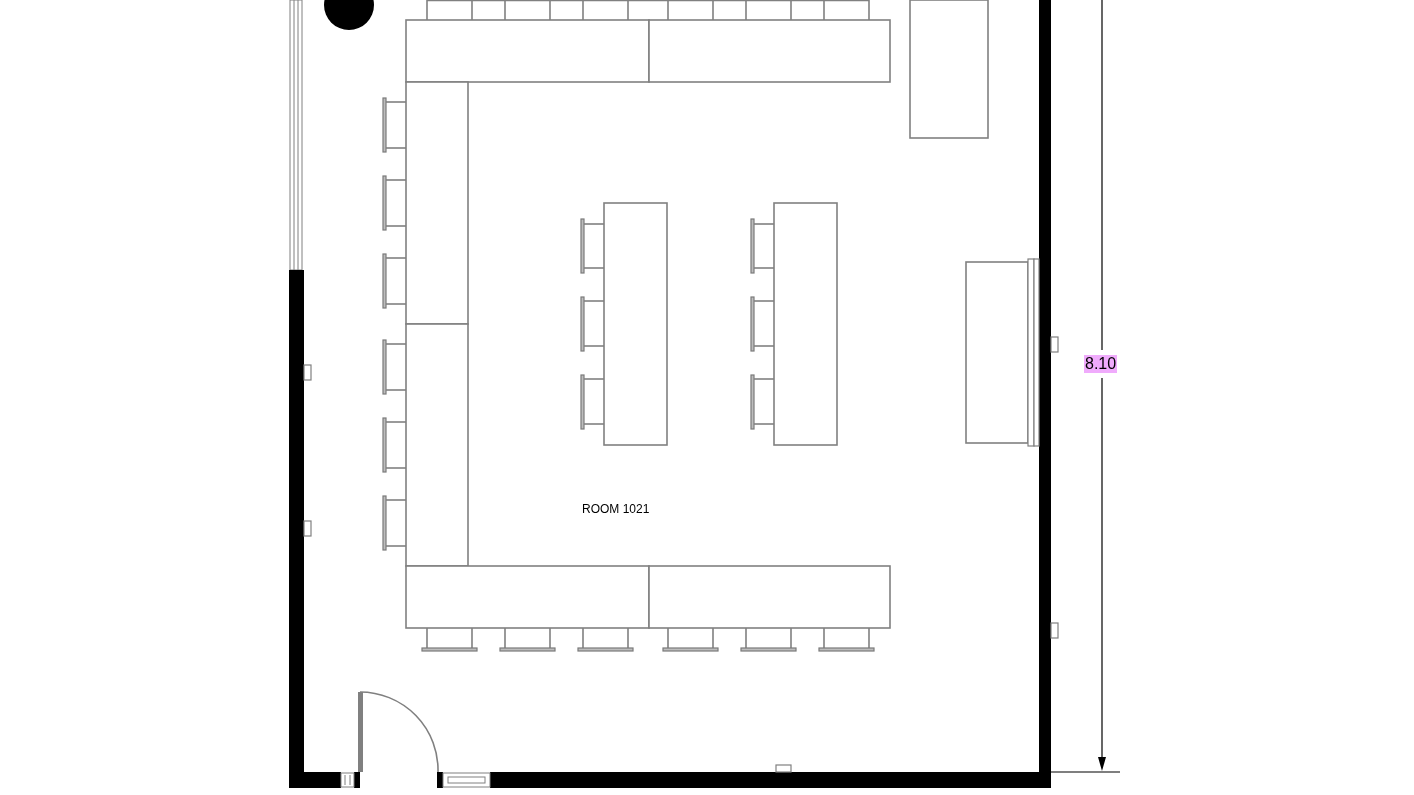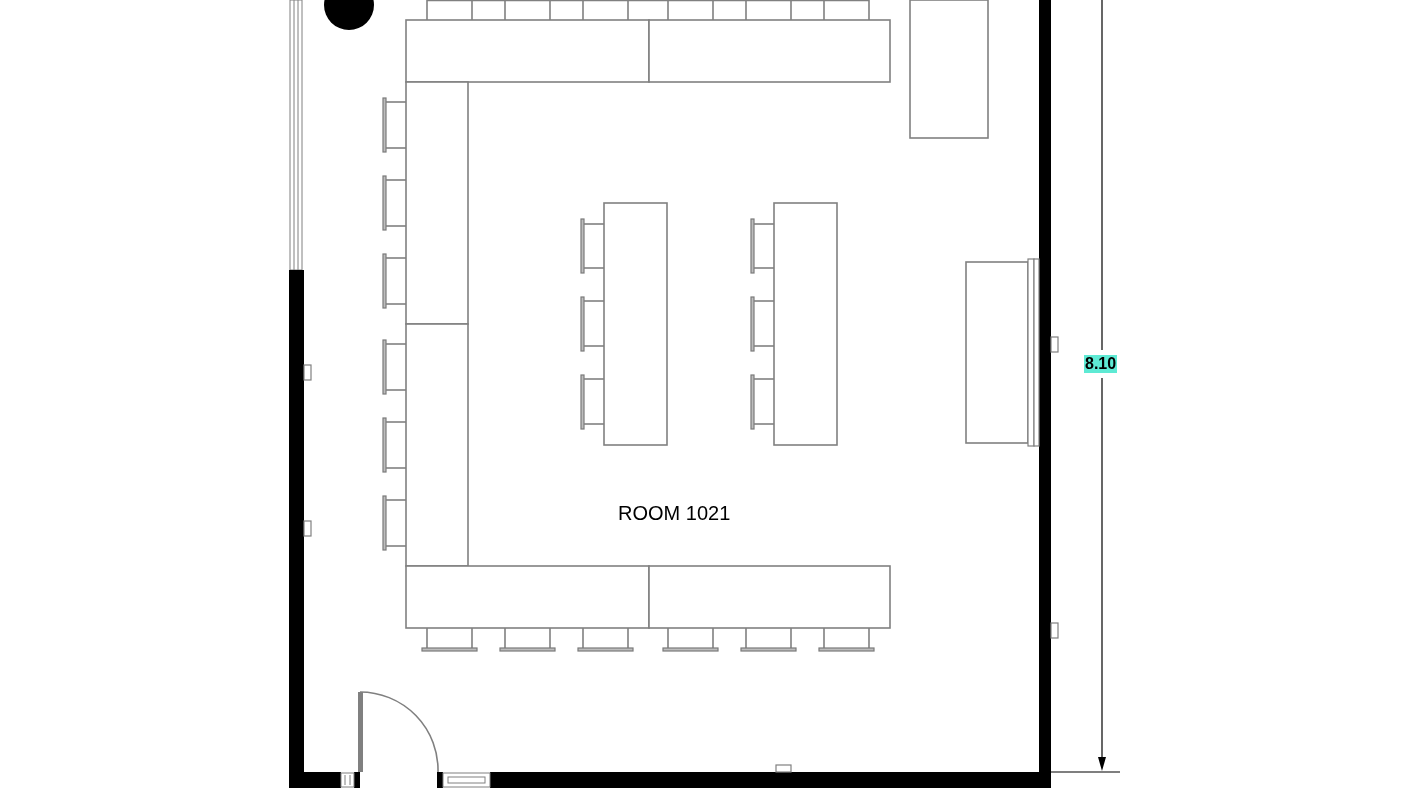--- a/index.html
+++ b/index.html
@@ -213,14 +213,14 @@
   </g>
 
   <g>
     <line class="dim" x1="1102" y1="0" x2="1102" y2="350"></line>
     <line class="dim" x1="1102" y1="378" x2="1102" y2="765"></line>
     <polygon points="1098,757 1106,757 1102,771" fill="#000"></polygon>
     <line class="dim" x1="1051" y1="772" x2="1120" y2="772"></line>
   </g>
 </svg>
 
-<div class="label" style="left:618px;top:502px;font-size:20px;">ROOM 1021</div>
-<div class="label" style="left:1084px;top:355px;font-size:16px;background:#5eead4;padding:0 1px;font-weight:bold;">8.10</div>
+<div class="label" style="left:582px;top:502px;font-size:12px;">ROOM 1021</div>
+<div class="label" style="left:1084px;top:355px;font-size:16px;background:#f0abfc;padding:0 1px;">8.10</div>
 
 </body></html>

